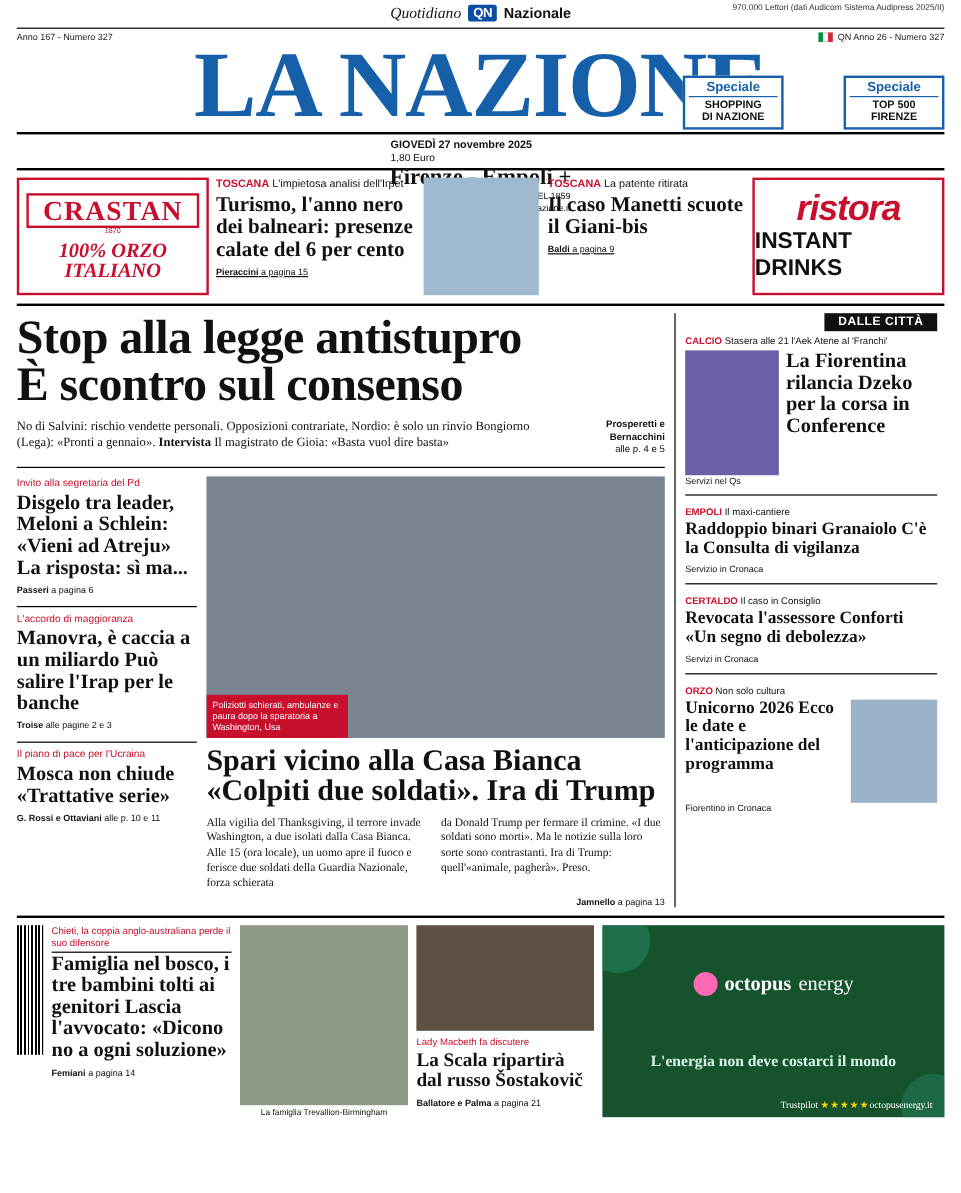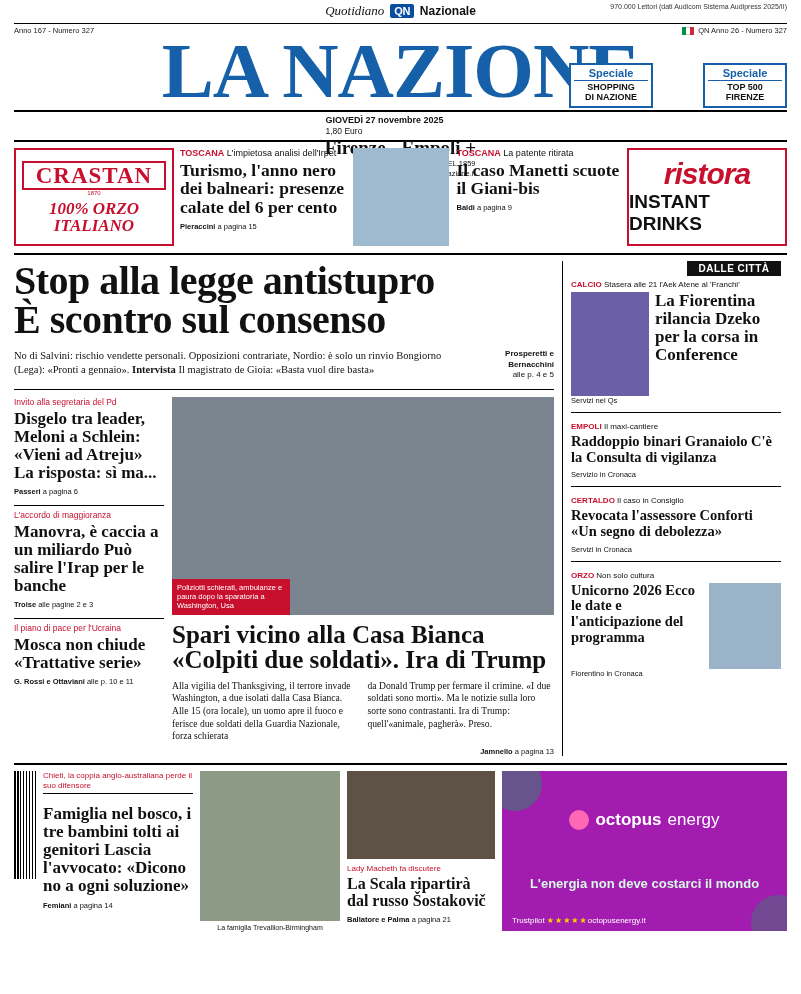--- a/index.html
+++ b/index.html
@@ -108,21 +108,21 @@
   }
   .ad-mid { flex: 1; display: flex; gap: 8px; }
   .news-col { flex: 1; }
   .kicker { font-family: "Liberation Sans", sans-serif; font-size: 9px; line-height: 1.2; margin-bottom: 2px;}
   .kicker .r { color: #c8102e; font-weight: bold; }
   .kicker .k { color: #111; }
   .hl-s {
     font-family: "Liberation Serif", serif; font-weight: bold; font-size: 17.5px;
     line-height: 1.06; color: #111;
   }
-  .byline { font-family: "Liberation Sans", sans-serif; font-size: 7.5px; margin-top: 5px; }
+  .byline { font-family: "Liberation Sans", sans-serif; font-size: 7.5px; margin-top: 5px; text-decoration: underline; }
   .byline b { font-weight: bold; }
   .ad-photo { width: 96px; background: #9fb9cf; }
   .ad-right {
     width: 160px; border: 2px solid #c8102e; background: #fff;
     display: flex; flex-direction: column; align-items: center; justify-content: center;
   }
   .ristora { color: #c8102e; font-family: "Liberation Sans", sans-serif; font-weight: bold;
     font-size: 30px; font-style: italic; line-height: 1; letter-spacing: -1px;}
   .ristora-sub { color: #111; font-family: "Liberation Sans", sans-serif; font-weight: bold;
     font-size: 19px; letter-spacing: 0px; margin-top: 2px;}
@@ -196,39 +196,39 @@
   .rr-photo2 { width: 72px; height: 86px; background: #9ab3c8; float: right; margin-left: 6px;}
 
   
   .bottom { display: flex; gap: 7px; margin-top: 7px; border-top: 2px solid #000; padding-top: 6px; }
   .barcode {
     width: 22px; height: 108px; background: repeating-linear-gradient(90deg,#000 0 1.5px,#fff 1.5px 3px);
   }
   .b-col1 { width: 150px; }
   .b-col1 .occ2 {
     font-family: "Liberation Sans", sans-serif; font-size: 8px; color: #c8102e; line-height:1.2;
-    border-bottom: 1px solid #000; padding-bottom: 3px; margin-bottom: 11px;
+    border-bottom: 1px solid #000; padding-bottom: 3px; margin-bottom: 0;
   }
   .b-col1 h3 { font-family: "Liberation Serif", serif; font-weight: bold; font-size: 17px; line-height: 1.06;}
   .b-photo { width: 140px; height: 150px; background: #8d9a86; }
   .b-cap { font-family: "Liberation Sans", sans-serif; font-size: 7px; text-align: center; margin-top: 3px;}
   .b-col3 { width: 148px; }
   .b-photo3 { width: 148px; height: 88px; background: #5e5246;}
   .b-col3 .occ3 { font-family: "Liberation Sans", sans-serif; font-size: 8px; color:#c8102e; margin: 5px 0 3px;}
   .b-col3 h3 { font-family: "Liberation Serif", serif; font-weight: bold; font-size: 16px; line-height: 1.06;}
   .octo {
-    flex: 1; background: #a21caf; position: relative; overflow: hidden;
+    flex: 1; background: #14532d; position: relative; overflow: hidden;
     display: flex; flex-direction: column; align-items: center; justify-content: center;
-    color: #fff; font-family: Liberation Sans, sans-serif; gap: 12px;
+    color: #fff; font-family: Liberation Serif, serif; gap: 12px;
   }
   .octo-brand { display: flex; align-items: center; gap: 6px; font-size: 17px; }
   .octo-mark { width: 20px; height: 20px; border-radius: 50%; background: #ff69b4; display:inline-block;}
   .octo-msg { font-size: 13px; font-weight: bold; text-align: center; margin-top: 34px; line-height: 1.25; color:#d9f7e8;}
   .octo-foot { position: absolute; bottom: 6px; left: 0; right: 0; display: flex;
-    justify-content: flex-start; padding: 0 10px; font-size: 8px; align-items: center;}
+    justify-content: flex-end; padding: 0 10px; font-size: 8px; align-items: center;}
   .stars { color: #ffd400; letter-spacing: 1px; }
   .octo-deco { position:absolute; width: 54px; height: 54px; border-radius: 50%; }
 </style>
 </head>
 <body>
 
 <div class="page">
 
   <div class="topstrip">
     <div class="qn-wrap">

